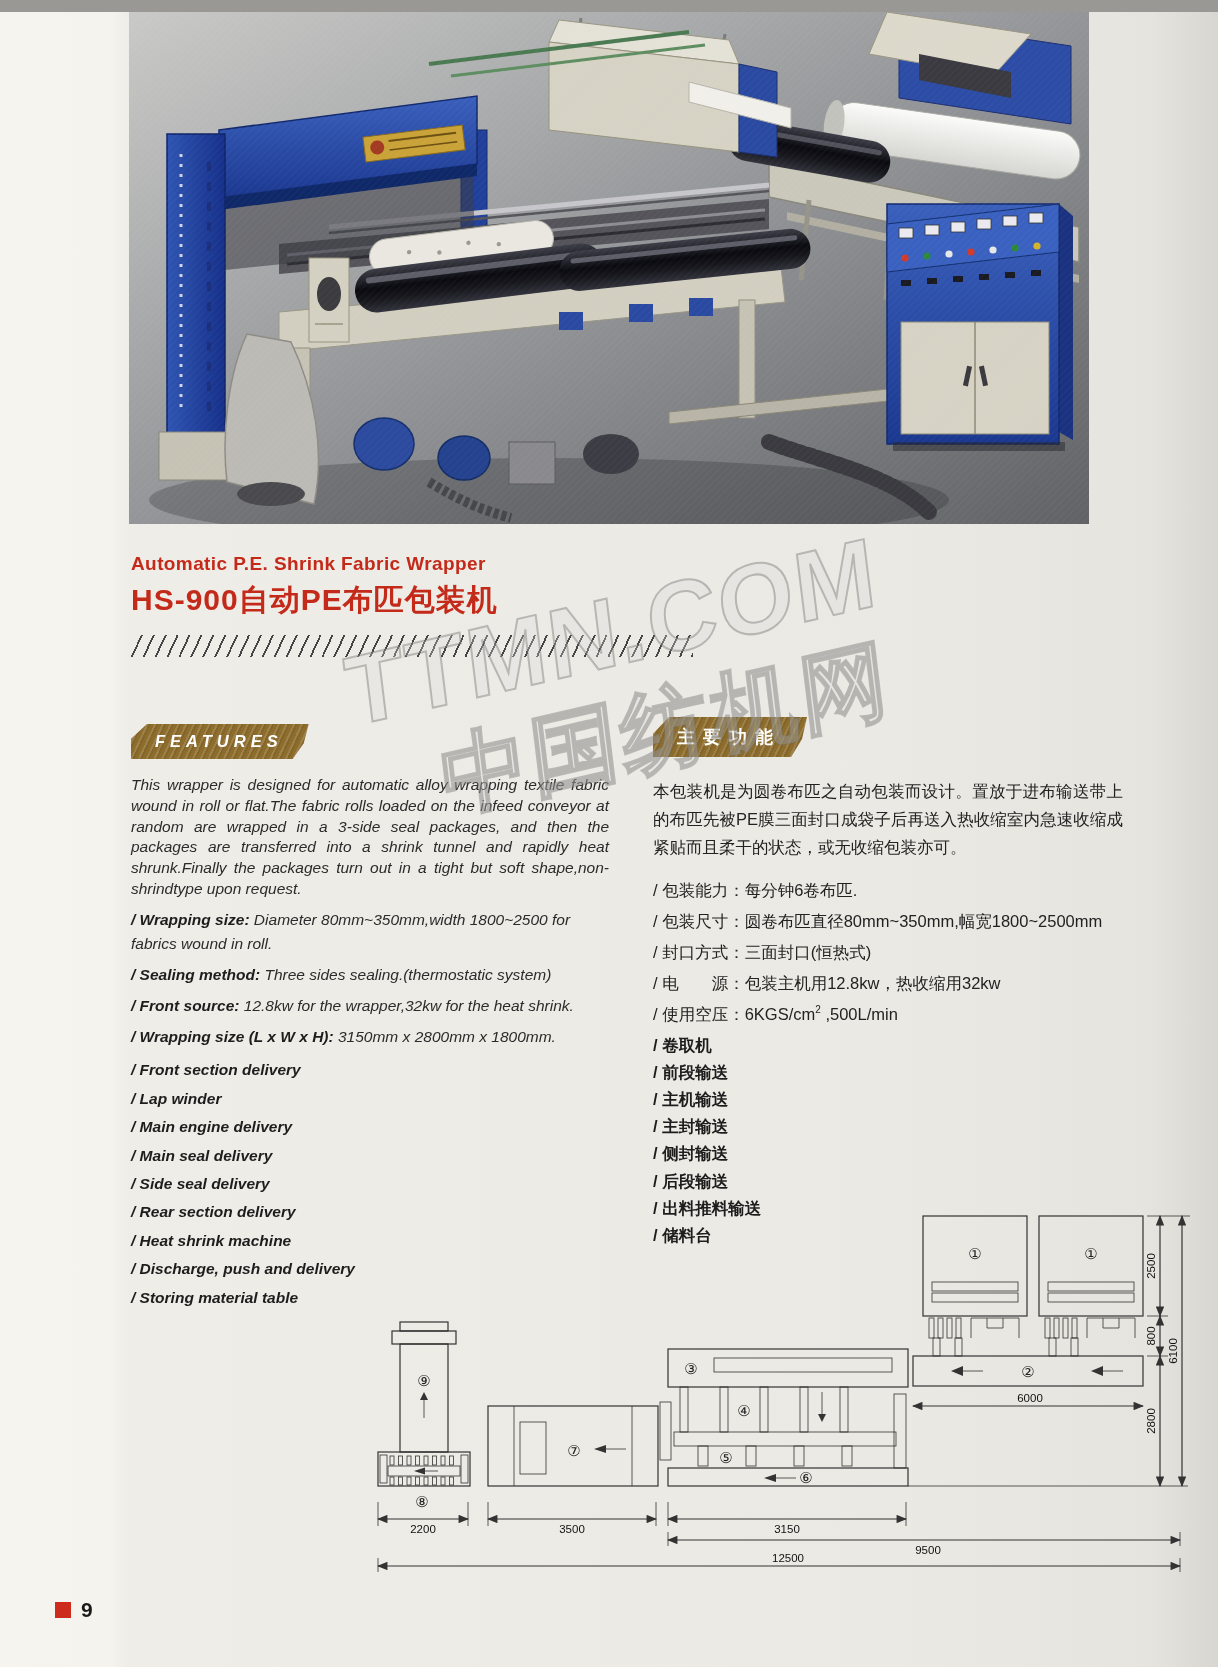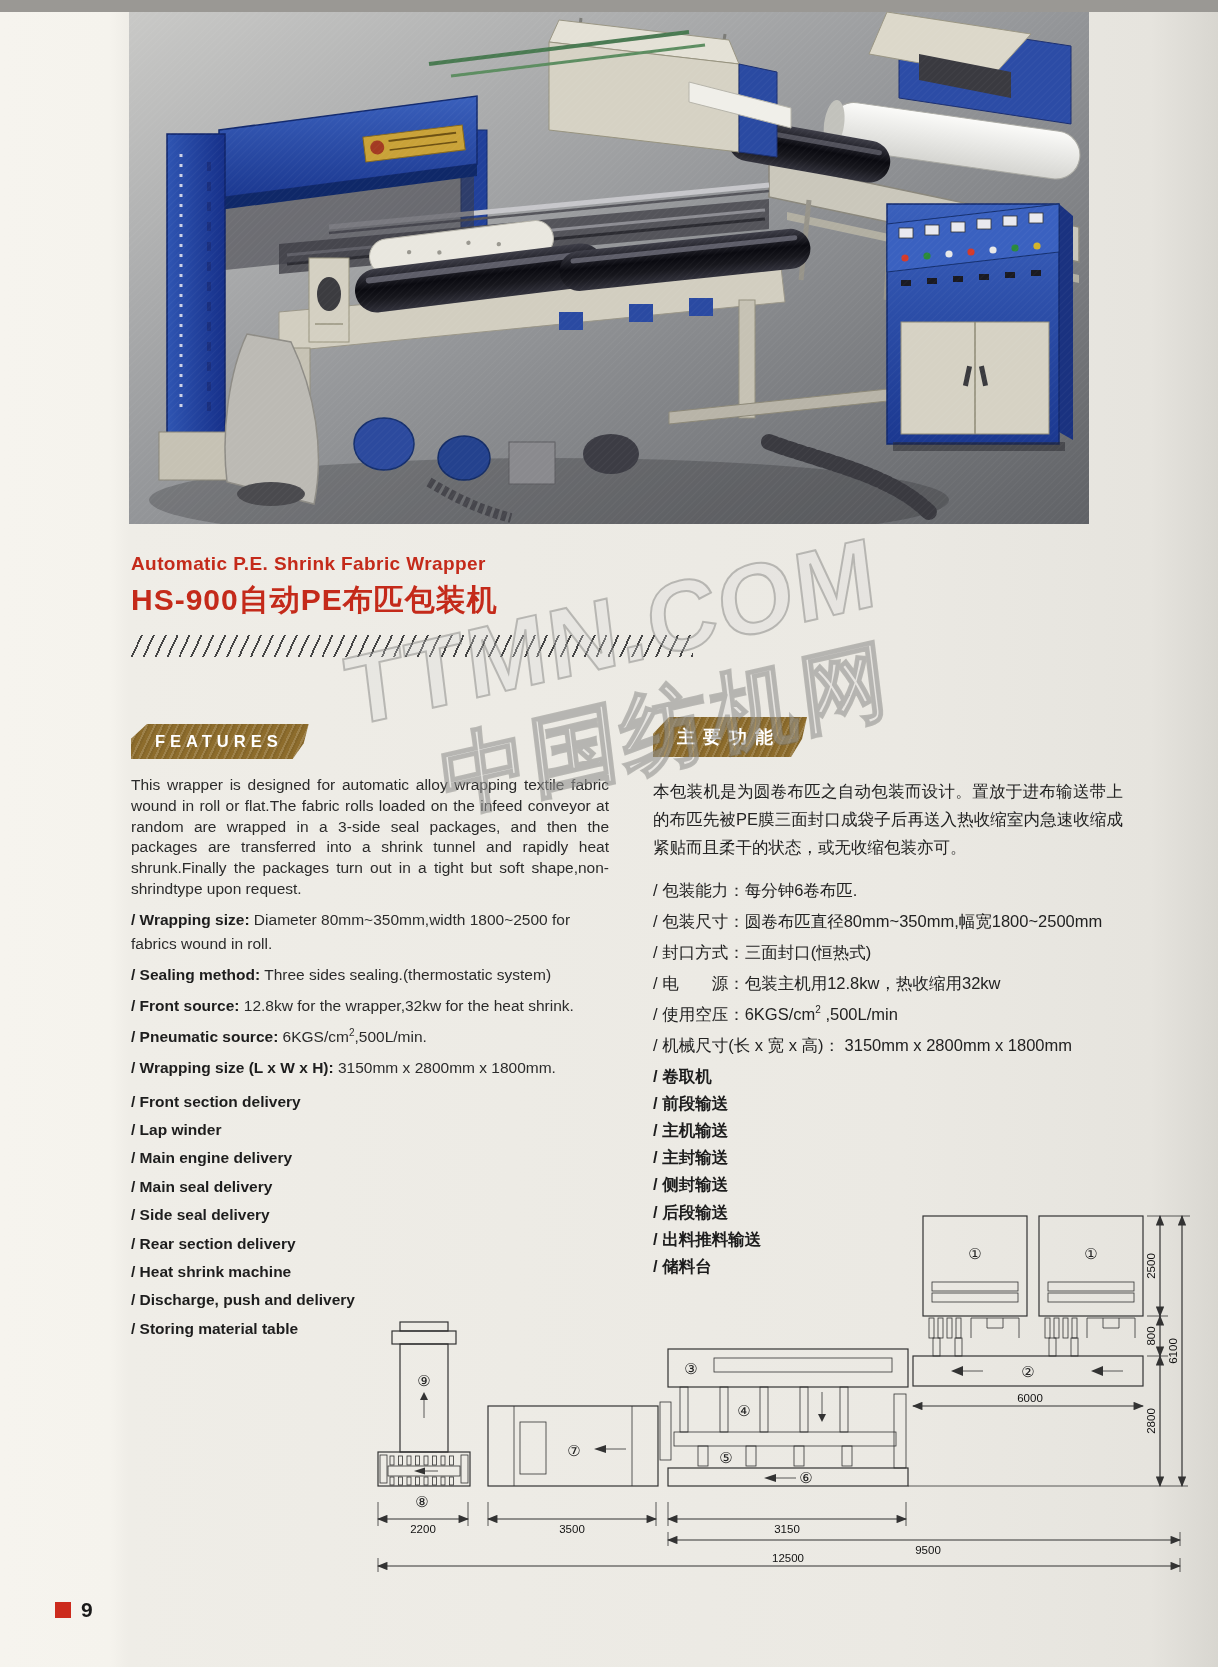--- a/index.html
+++ b/index.html
@@ -13,21 +13,21 @@
   .t-cn{font-size:30px;font-weight:bold;color:#c42a1a;letter-spacing:1px;margin-top:5px;}
   .hatch{position:absolute;left:131px;top:623px;width:562px;height:22px;
     background:repeating-linear-gradient(115deg,transparent 0 9px,#454545 9px 10.8px);}
   .banner{display:inline-block;background-color:#8d6c2c;color:#fff;font-weight:bold;
     padding:8px 26px 8px 24px;
     background-image:repeating-linear-gradient(115deg,rgba(255,255,255,.14) 0 2px,rgba(0,0,0,.06) 2px 4px,transparent 4px 7px);
     clip-path:polygon(16px 0,100% 0,calc(100% - 5px) 55%,calc(100% - 16px) 100%,0 100%,0 42%);
     filter:drop-shadow(5px 4px 0 rgba(125,120,104,.45));}
   .banner.en{font-size:16.5px;letter-spacing:5px;}
   .banner.cn{font-size:18px;letter-spacing:8px;}
-  .col-en{position:absolute;left:131px;top:712px;width:478px;}
+  .col-en{position:absolute;left:131px;top:712px;width:478px;font-style:italic;}
   .col-cn{position:absolute;left:653px;top:705px;width:470px;}
   .intro-en{margin-top:16px;font-size:15.5px;line-height:20.8px;text-align:justify;color:#2b2b2b;}
   .intro-cn{margin-top:20px;font-size:16.5px;line-height:28px;text-align:justify;color:#222;}
   .spec{margin-top:7px;font-size:15.5px;line-height:20px;color:#2b2b2b;}
   .spec .b{font-weight:bold;color:#1d1d1d;}
   .specs-en{margin-top:10px;}
   .specs-cn{margin-top:15px;}
   .spec-cn{margin-top:7.5px;font-size:16.5px;line-height:20px;white-space:nowrap;color:#222;}
   .spec-cn .b{font-weight:normal;}
   .items-en{margin-top:9px;}
@@ -230,21 +230,20 @@
 
   <div class="col-en">
     <div class="banner en">
       <span>FEATURES</span>
     </div>
     <div class="intro-en">This wrapper is designed for automatic alloy wrapping textile fabric wound in roll or flat.The fabric rolls loaded on the infeed conveyor at random are wrapped in a 3-side seal packages, and then the packages are transferred into a shrink tunnel and rapidly heat shrunk.Finally the packages turn out in a tight but soft shape,non-shrindtype upon request.</div>
     <div class="specs-en">
       <div class="spec"><span class="b">/ Wrapping size:</span><span> Diameter 80mm~350mm,width 1800~2500 for fabrics wound in roll.</span><sup></sup><span></span></div>
       <div class="spec"><span class="b">/ Sealing method:</span><span> Three sides sealing.(thermostatic system)</span><sup></sup><span></span></div>
       <div class="spec"><span class="b">/ Front source:</span><span> 12.8kw for the wrapper,32kw for the heat shrink.</span><sup></sup><span></span></div>
-      <div class="spec"><span class="b">/ Pneumatic source:</span><span> 6KGS/cm</span><sup>2</sup><span>,500L/min.</span></div>
       <div class="spec"><span class="b">/ Wrapping size (L x W x H):</span><span> 3150mm x 2800mm x 1800mm.</span><sup></sup><span></span></div>
     </div>
     <div class="items-en">
       <div class="item-en">/ Front section delivery</div>
       <div class="item-en">/ Lap winder</div>
       <div class="item-en">/ Main engine delivery</div>
       <div class="item-en">/ Main seal delivery</div>
       <div class="item-en">/ Side seal delivery</div>
       <div class="item-en">/ Rear section delivery</div>
       <div class="item-en">/ Heat shrink machine</div>
@@ -257,21 +256,20 @@
     <div class="banner cn">
       <span>主要功能</span>
     </div>
     <div class="intro-cn">本包装机是为圆卷布匹之自动包装而设计。置放于进布输送带上的布匹先被PE膜三面封口成袋子后再送入热收缩室内急速收缩成紧贴而且柔干的状态，或无收缩包装亦可。</div>
     <div class="specs-cn">
       <div class="spec-cn"><span class="b">/ 包装能力：</span><span>每分钟6卷布匹.</span><sup></sup><span></span></div>
       <div class="spec-cn"><span class="b">/ 包装尺寸：</span><span>圆卷布匹直径80mm~350mm,幅宽1800~2500mm</span><sup></sup><span></span></div>
       <div class="spec-cn"><span class="b">/ 封口方式：</span><span>三面封口(恒热式)</span><sup></sup><span></span></div>
       <div class="spec-cn"><span class="b">/ 电　　源：</span><span>包装主机用12.8kw，热收缩用32kw</span><sup></sup><span></span></div>
       <div class="spec-cn"><span class="b">/ 使用空压：</span><span>6KGS/cm</span><sup>2</sup><span> ,500L/min</span></div>
-      <div class="spec-cn"><span class="b">/ 机械尺寸(长 x 宽 x 高)：</span><span> 3150mm x 2800mm x 1800mm</span><sup></sup><span></span></div>
     </div>
     <div class="items-cn">
       <div class="item-cn">/ 卷取机</div>
       <div class="item-cn">/ 前段输送</div>
       <div class="item-cn">/ 主机输送</div>
       <div class="item-cn">/ 主封输送</div>
       <div class="item-cn">/ 侧封输送</div>
       <div class="item-cn">/ 后段输送</div>
       <div class="item-cn">/ 出料推料输送</div>
       <div class="item-cn">/ 储料台</div>

